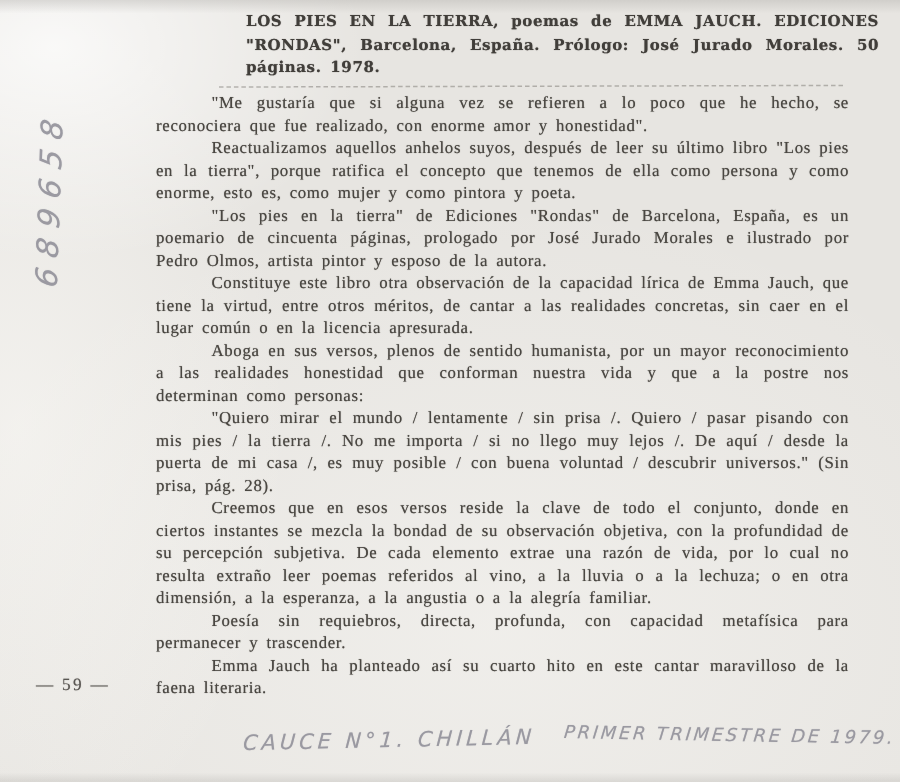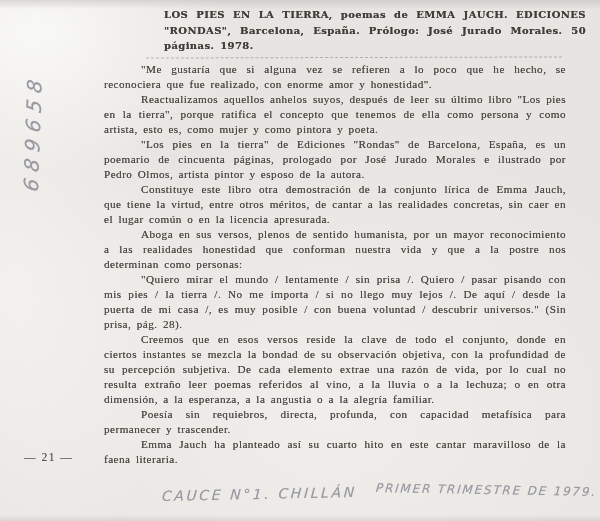--- a/index.html
+++ b/index.html
@@ -74,29 +74,29 @@
 <div class="scan">
 
   <div class="pencil stamp-number">689658</div>
 
   <div class="doc-header">LOS PIES EN LA TIERRA, poemas de EMMA JAUCH. EDICIONES "RONDAS", Barcelona, España. Prólogo: José Jurado Morales. 50 páginas. 1978.</div>
 
   <div class="header-rule"></div>
 
   <div class="doc-body typewriter">
     <p>"Me gustaría que si alguna vez se refieren a lo poco que he hecho, se reconociera que fue realizado, con enorme amor y honestidad".</p>
-    <p>Reactualizamos aquellos anhelos suyos, después de leer su último libro "Los pies en la tierra", porque ratifica el concepto que tenemos de ella como persona y como artista, esto es, como mujer y como pintora y poeta.</p>
+    <p>Reactualizamos aquellos anhelos suyos, después de leer su último libro "Los pies en la tierra", porque ratifica el concepto que tenemos de ella como persona y como enorme, esto es, como mujer y como pintora y poeta.</p>
     <p>"Los pies en la tierra" de Ediciones "Rondas" de Barcelona, España, es un poemario de cincuenta páginas, prologado por José Jurado Morales e ilustrado por Pedro Olmos, artista pintor y esposo de la autora.</p>
-    <p>Constituye este libro otra demostración de la conjunto lírica de Emma Jauch, que tiene la virtud, entre otros méritos, de cantar a las realidades concretas, sin caer en el lugar común o en la licencia apresurada.</p>
+    <p>Constituye este libro otra observación de la capacidad lírica de Emma Jauch, que tiene la virtud, entre otros méritos, de cantar a las realidades concretas, sin caer en el lugar común o en la licencia apresurada.</p>
     <p>Aboga en sus versos, plenos de sentido humanista, por un mayor reconocimiento a las realidades honestidad que conforman nuestra vida y que a la postre nos determinan como personas:</p>
     <p>"Quiero mirar el mundo / lentamente / sin prisa /. Quiero / pasar pisando con mis pies / la tierra /. No me importa / si no llego muy lejos /. De aquí / desde la puerta de mi casa /, es muy posible / con buena voluntad / descubrir universos." (Sin prisa, pág. 28).</p>
     <p>Creemos que en esos versos reside la clave de todo el conjunto, donde en ciertos instantes se mezcla la bondad de su observación objetiva, con la profundidad de su percepción subjetiva. De cada elemento extrae una razón de vida, por lo cual no resulta extraño leer poemas referidos al vino, a la lluvia o a la lechuza; o en otra dimensión, a la esperanza, a la angustia o a la alegría familiar.</p>
     <p>Poesía sin requiebros, directa, profunda, con capacidad metafísica para permanecer y trascender.</p>
     <p>Emma Jauch ha planteado así su cuarto hito en este cantar maravilloso de la faena literaria.</p>
   </div>
 
-  <div class="page-number">— 21 —</div>
+  <div class="page-number">— 59 —</div>
 
   <div class="pencil note-left">CAUCE N°1. CHILLÁN</div>
 
   <div class="pencil note-right">PRIMER TRIMESTRE DE 1979.</div>
 
 </div>
 
 </body></html>

